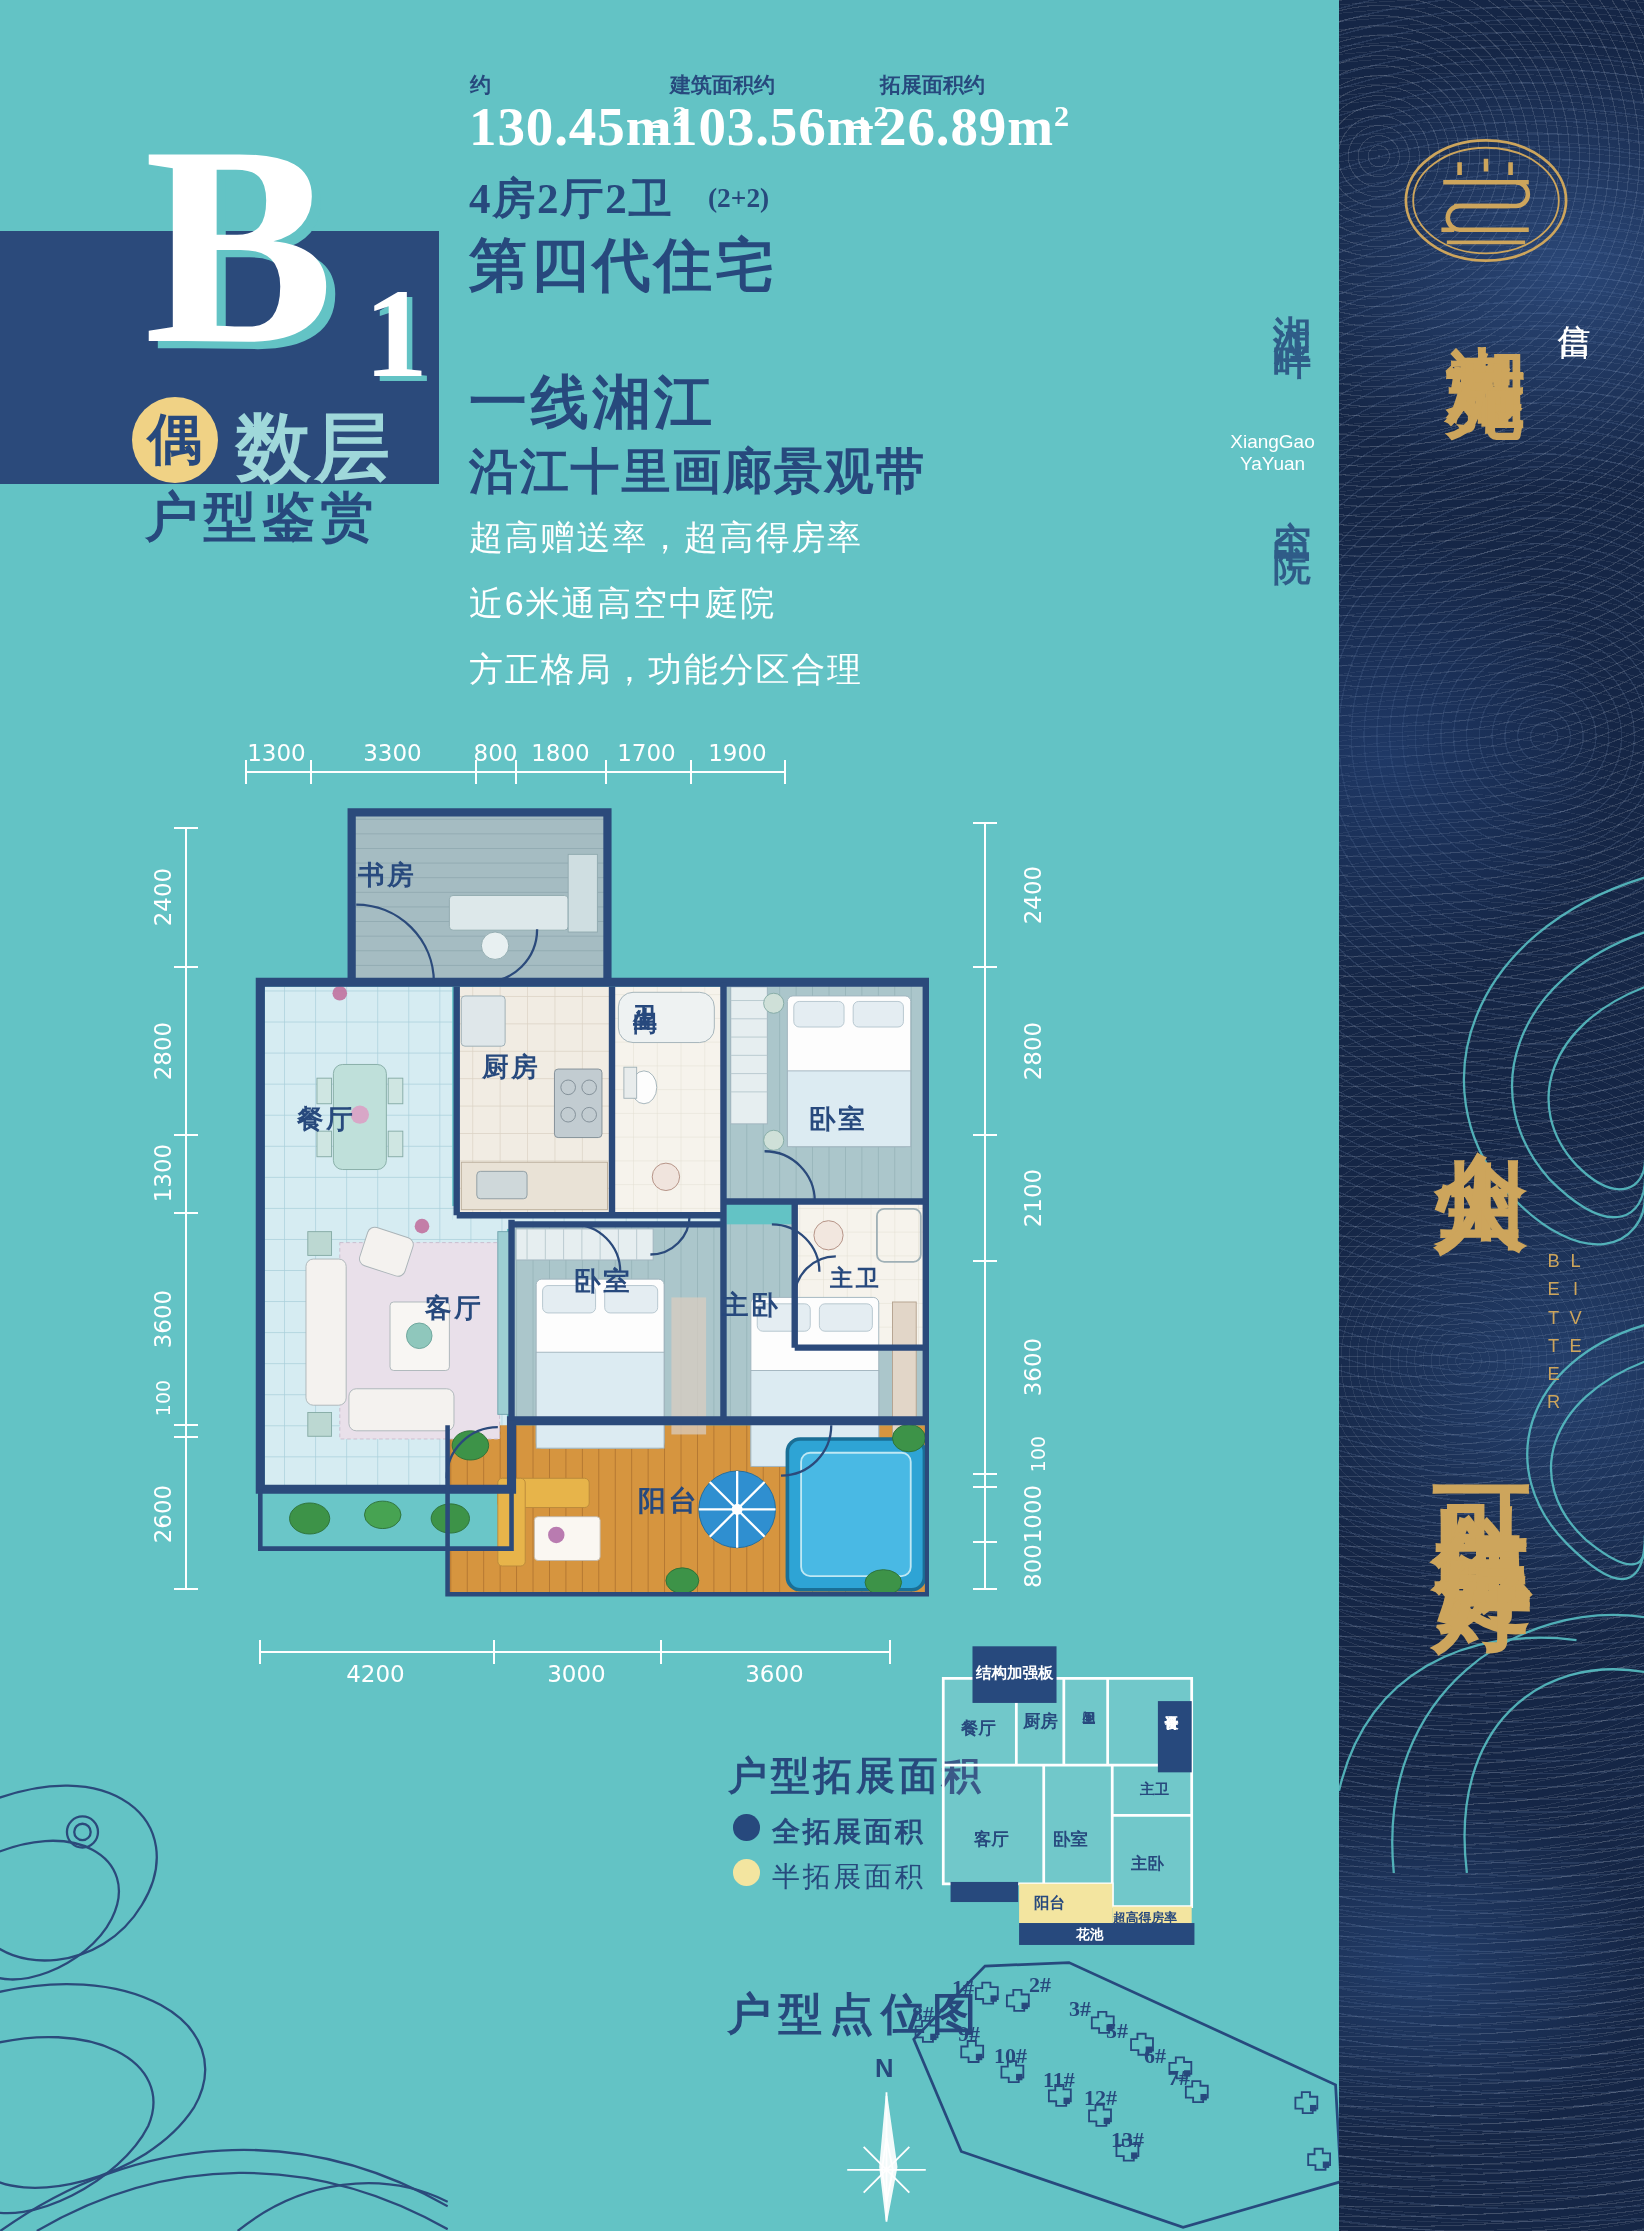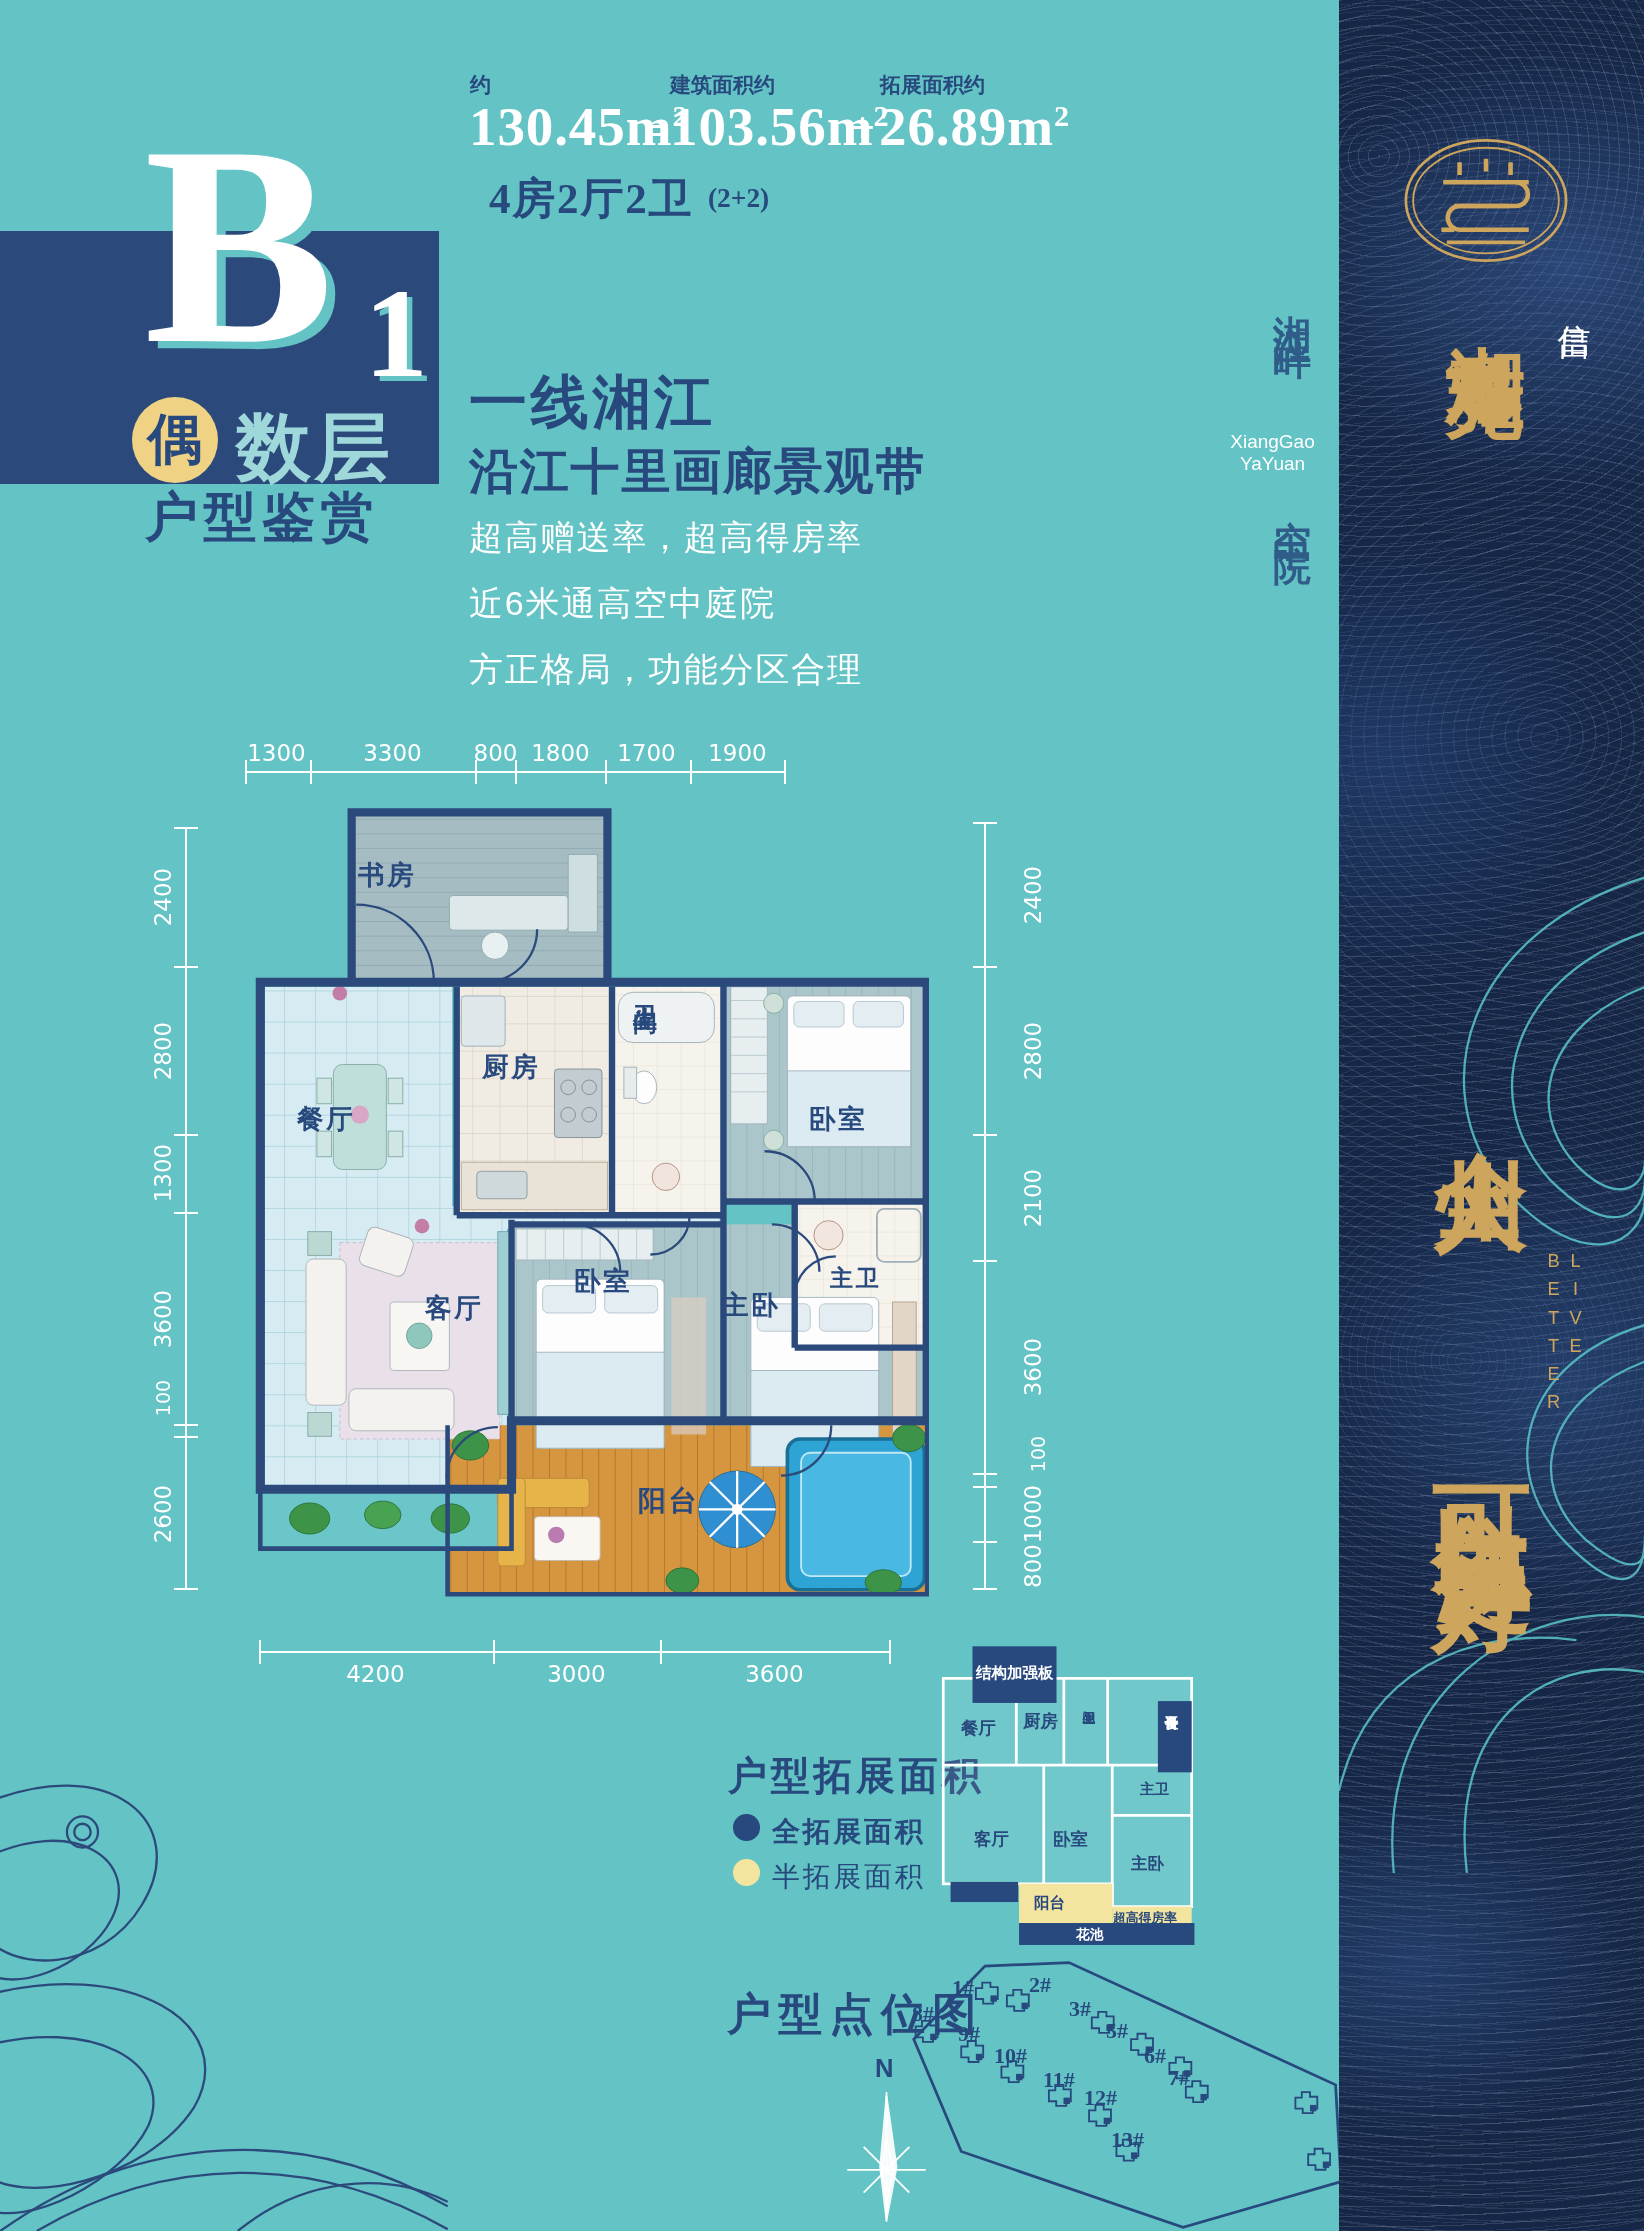--- a/index.html
+++ b/index.html
@@ -72,23 +72,24 @@
   <span class="abs bignum" style="left:645px;top:95px;font-size:42px;top:106px;">=</span>
   <span class="abs smalllab" style="left:670px;top:71px;">建筑面积约</span>
   <span class="abs bignum" style="left:670px;top:95px;">
     <span>103.56</span><span>m</span><sup>2</sup>
   </span>
   <span class="abs bignum" style="left:850px;top:102px;font-size:44px;">+</span>
   <span class="abs smalllab" style="left:880px;top:71px;">拓展面积约</span>
   <span class="abs bignum" style="left:879px;top:95px;">
     <span>26.89</span><span>m</span><sup>2</sup>
   </span>
-  <span class="abs serif navy" style="left:489px;top:170px;font-size:43px;font-weight:bold;letter-spacing:1.8px;">4房2厅2卫</span>
+  <span class="abs serif navy" style="left:469px;top:170px;font-size:43px;font-weight:bold;letter-spacing:1.8px;">4房2厅2卫</span>
   <span class="abs serif navy" style="left:708px;top:183px;font-size:27.4px;font-weight:bold;">(2+2)</span>
 
+  <div class="abs navy" style="left:469px;top:227px;font-size:58px;font-weight:bold;letter-spacing:3.7px;">第四代住宅</div>
   <div class="abs navy" style="left:469px;top:364px;font-size:58px;font-weight:bold;letter-spacing:3.7px;">一线湘江</div>
   <div class="abs navy" style="left:469px;top:439px;font-size:49px;font-weight:bold;letter-spacing:1.8px;">沿江十里画廊景观带</div>
 
   <div class="abs" style="left:469px;top:504px;">
     <div class="sp">超高赠送率，超高得房率</div>
     <div class="sp">近6米通高空中庭院</div>
     <div class="sp">方正格局，功能分区合理</div>
   </div>
 
   <svg class="abs" style="left:253px;top:804px;" width="676" height="795" viewBox="0 0 740 870">

